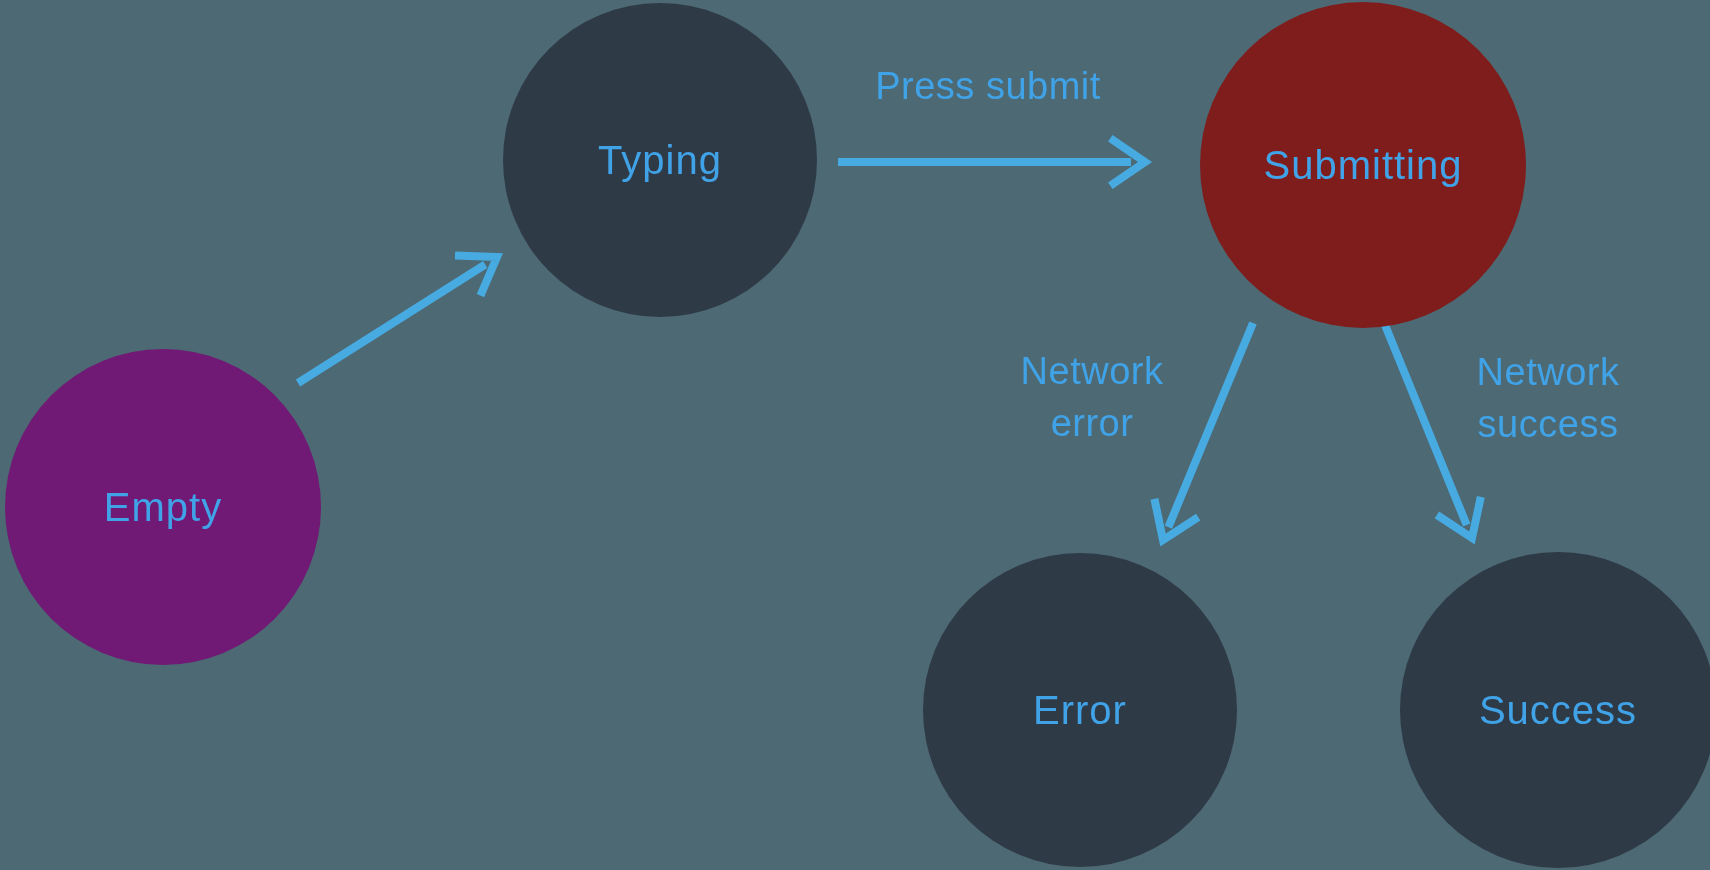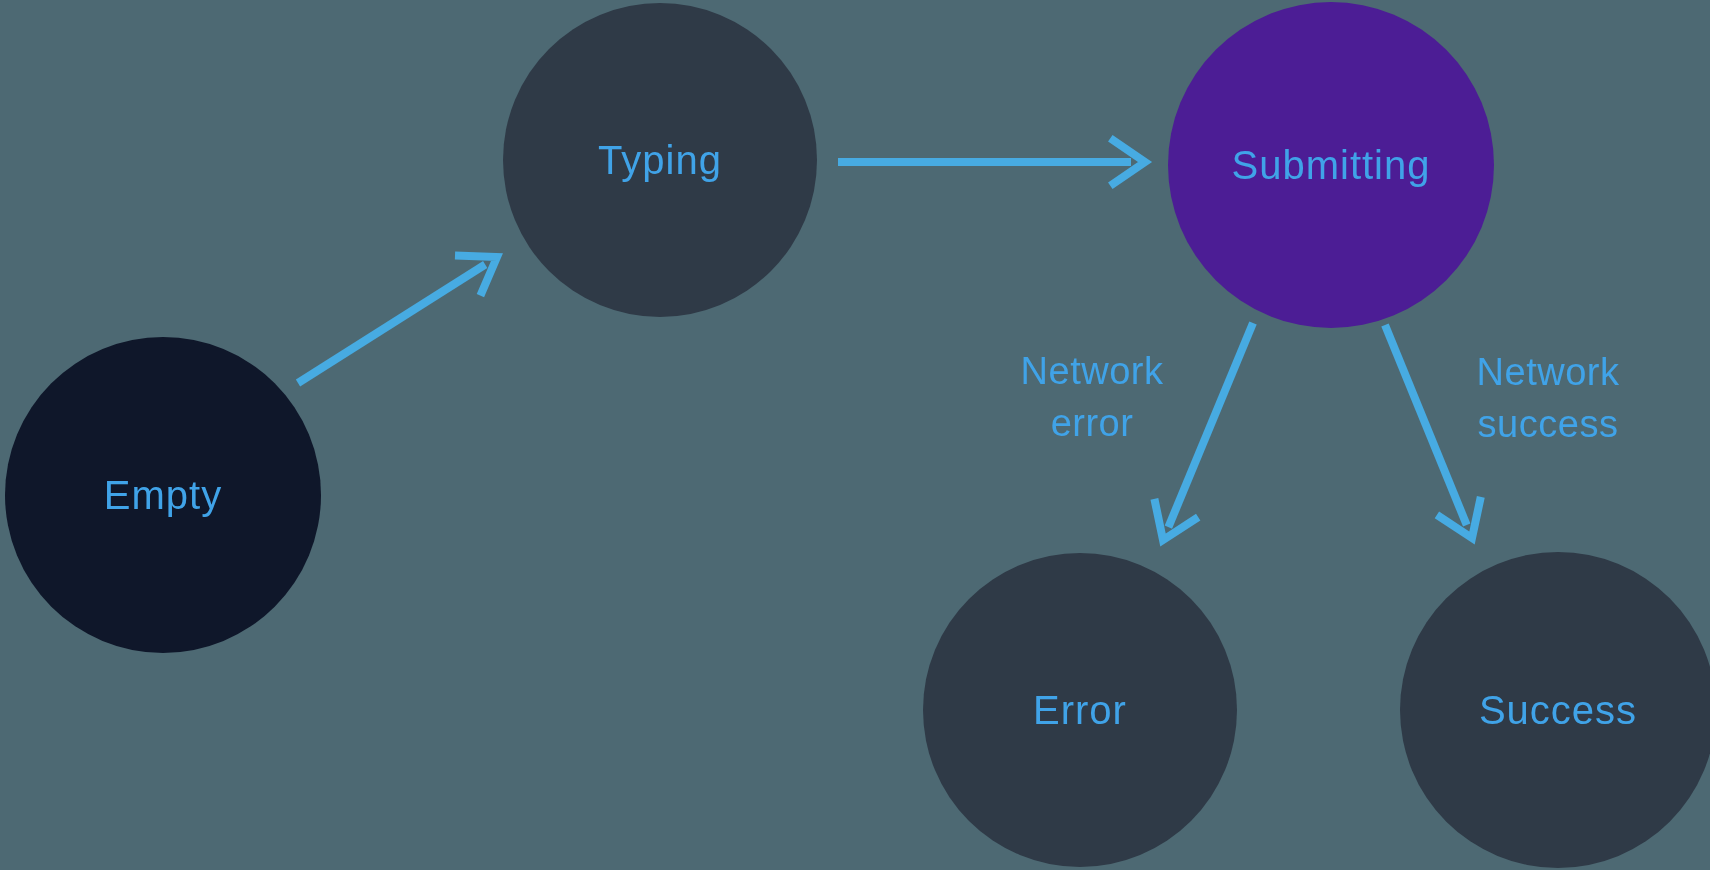--- a/index.html
+++ b/index.html
@@ -66,36 +66,39 @@
       <g>
         <line x1="1253" y1="323" x2="1168.4" y2="527.1" stroke="#47abe2" stroke-width="8" stroke-linecap="butt"></line>
         <polyline points="1154.4,498.9 1163,540 1198.2,517.1" fill="none" stroke="#47abe2" stroke-width="8" stroke-linecap="butt" stroke-linejoin="miter"></polyline>
       </g>
       <g>
         <line x1="1385" y1="325" x2="1466.7" y2="525.0" stroke="#47abe2" stroke-width="8" stroke-linecap="butt"></line>
         <polyline points="1436.9,514.9 1472,538 1480.8,496.9" fill="none" stroke="#47abe2" stroke-width="8" stroke-linecap="butt" stroke-linejoin="miter"></polyline>
       </g>
     </svg>
 
-  <div class="node" style="left: 5px; top: 337px; height: 316px; width: 316px; background: #0f172a; color: rgb(64, 163, 232);">
+  <div class="node" style="left: 5px; top: 349px; height: 316px; width: 316px; background: #701a75; color: rgb(64, 163, 232);">
     <span class="node-label">Empty</span>
   </div>
   <div class="node" style="left: 503px; top: 3px; height: 314px; width: 314px; background: rgb(47, 58, 71); color: rgb(64, 163, 232);">
     <span class="node-label">Typing</span>
   </div>
-  <div class="node" style="left: 1168px; top: 2px; height: 326px; width: 326px; background: #4c1d95; color: rgb(64, 163, 232);">
+  <div class="node" style="left: 1200px; top: 2px; height: 326px; width: 326px; background: #7f1d1d; color: rgb(64, 163, 232);">
     <span class="node-label">Submitting</span>
   </div>
   <div class="node" style="left: 923px; top: 553px; height: 314px; width: 314px; background: rgb(47, 58, 71); color: rgb(64, 163, 232);">
     <span class="node-label">Error</span>
   </div>
   <div class="node" style="left: 1400px; top: 552px; height: 316px; width: 316px; background: rgb(47, 58, 71); color: rgb(64, 163, 232);">
     <span class="node-label">Success</span>
   </div>
 
+  <div class="edge-label" style="left: 988px; top: 86px; color: rgb(64, 163, 232);">
+    <span class="line">Press submit</span>
+  </div>
   <div class="edge-label" style="left: 1092px; top: 397px; color: rgb(64, 163, 232);">
     <span class="line">Network</span>
     <span class="line">error</span>
   </div>
   <div class="edge-label" style="left: 1548px; top: 398px; color: rgb(64, 163, 232);">
     <span class="line">Network</span>
     <span class="line">success</span>
   </div>
 
 </div>

